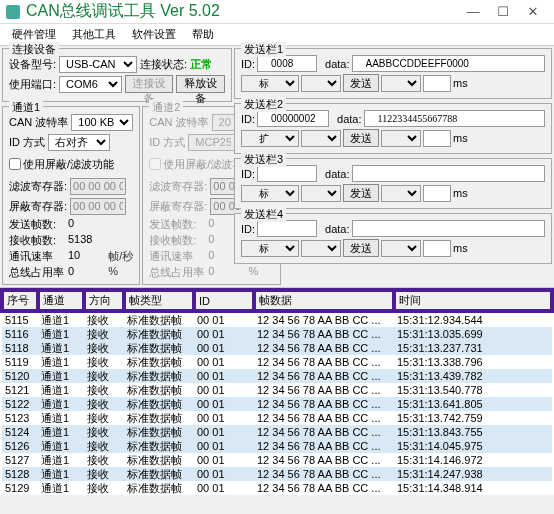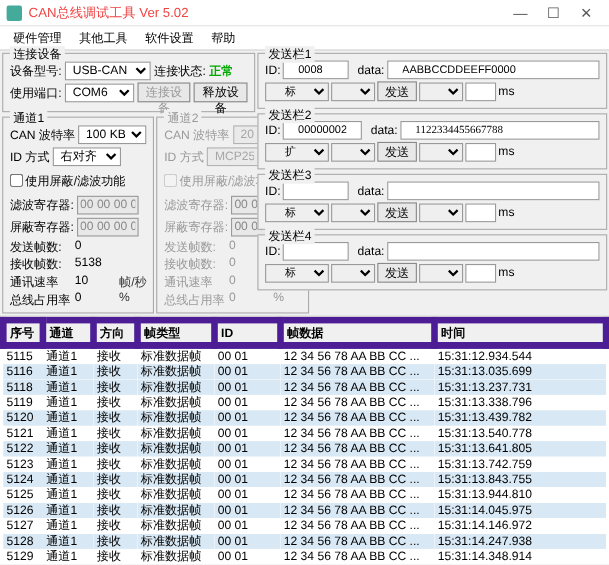--- a/index.html
+++ b/index.html
@@ -1,19 +1,19 @@
 <!DOCTYPE html>
 <html><head>
 <meta charset="utf-8">
 <style>
   * { box-sizing: border-box; margin: 0; padding: 0; }
   body { font-family: "Microsoft YaHei", SimSun, Arial, sans-serif; font-size: 11px; background: #f0f0f0; width: 554px; height: 514px; overflow: hidden; }
   .titlebar { background: #fff; height: 24px; display: flex; align-items: center; padding: 0 6px; border-bottom: 1px solid #ddd; }
   .titlebar .icon { width: 14px; height: 14px; background: #4a9; border-radius: 2px; margin-right: 6px; }
-  .titlebar .title { flex: 1; color: #ef4444; font-size: 12px; }
+  .titlebar .title { flex: 1; color: #15803d; font-size: 16px; }
   .titlebar .winbtn { width: 30px; height: 20px; text-align: center; line-height: 20px; color: #555; cursor: pointer; font-size: 13px; }
   .menubar { background: #fff; height: 22px; display: flex; align-items: center; padding: 0 4px; border-bottom: 1px solid #ccc; }
   .menubar span { padding: 2px 8px; cursor: pointer; }
   .top { display: flex; gap: 2px; padding: 2px; }
   .panel { border: 1px solid #aaa; padding: 4px 6px; background: #f0f0f0; position: relative; }
   .panel .ptitle { position: absolute; top: -7px; left: 6px; background: #f0f0f0; padding: 0 3px; font-size: 11px; }
   .col1 { width: 230px; display: flex; flex-direction: column; gap: 4px; }
   .col3 { flex: 1; display: flex; flex-direction: column; gap: 4px; }
   .row { display: flex; align-items: center; gap: 3px; margin: 2px 0; height: 18px; }
   .row label { white-space: nowrap; font-size: 11px; }
@@ -24,21 +24,21 @@
   .statgrid { display: grid; grid-template-columns: auto 1fr auto; gap: 1px 4px; font-size: 11px; }
   .statgrid .lbl { }
   .statgrid .val { }
   .statgrid .unit { color: #333; }
   .sendrow { display: flex; gap: 2px; align-items: center; margin: 2px 0; }
   .sendrow label { font-size: 11px; }
   .sendrow input[type=text], .sendrow select { height: 17px; font-size: 10px; border: 1px solid #999; padding: 0 13px; }
   .sel { width: 58px; }
   .selsm { width: 40px; }
   .table { width: 100%; border-collapse: collapse; font-size: 11px; background: #fff; }
-  .table th { background: #f0f0f0; border: 6px solid #4c1d95; padding: 1px 3px; text-align: left; font-weight: bold; height: 16px; }
+  .table th { background: #f0f0f0; border: 4px solid #4c1d95; padding: 1px 3px; text-align: left; font-weight: normal; height: 16px; }
   .table td { border: 0; padding: 0 3px; height: 14px; line-height: 14px; white-space: nowrap; overflow: hidden; }
   .table tr.even { background: #fff; }
   .table tr.odd { background: #d8e8f4; }
   .tablewrap { height: 238px; overflow: hidden; border-top: 1px solid #ccc; }
   .checkbox { display: inline-flex; align-items: center; gap: 2px; }
   .checkbox input { width: 12px; height: 12px; }
   .dim { color: #999; }
 </style>
 </head>
 <body>
@@ -313,29 +313,20 @@
         </tr>
         <tr class="odd">
           <td>5124</td>
           <td>通道1</td>
           <td>接收</td>
           <td>标准数据帧</td>
           <td>00 01</td>
           <td>12 34 56 78 AA BB CC ...</td>
           <td>15:31:13.843.755</td>
         </tr>
-        <tr class="even">
-          <td>5125</td>
-          <td>通道1</td>
-          <td>接收</td>
-          <td>标准数据帧</td>
-          <td>00 01</td>
-          <td>12 34 56 78 AA BB CC ...</td>
-          <td>15:31:13.944.810</td>
-        </tr>
         <tr class="odd">
           <td>5126</td>
           <td>通道1</td>
           <td>接收</td>
           <td>标准数据帧</td>
           <td>00 01</td>
           <td>12 34 56 78 AA BB CC ...</td>
           <td>15:31:14.045.975</td>
         </tr>
         <tr class="even">

